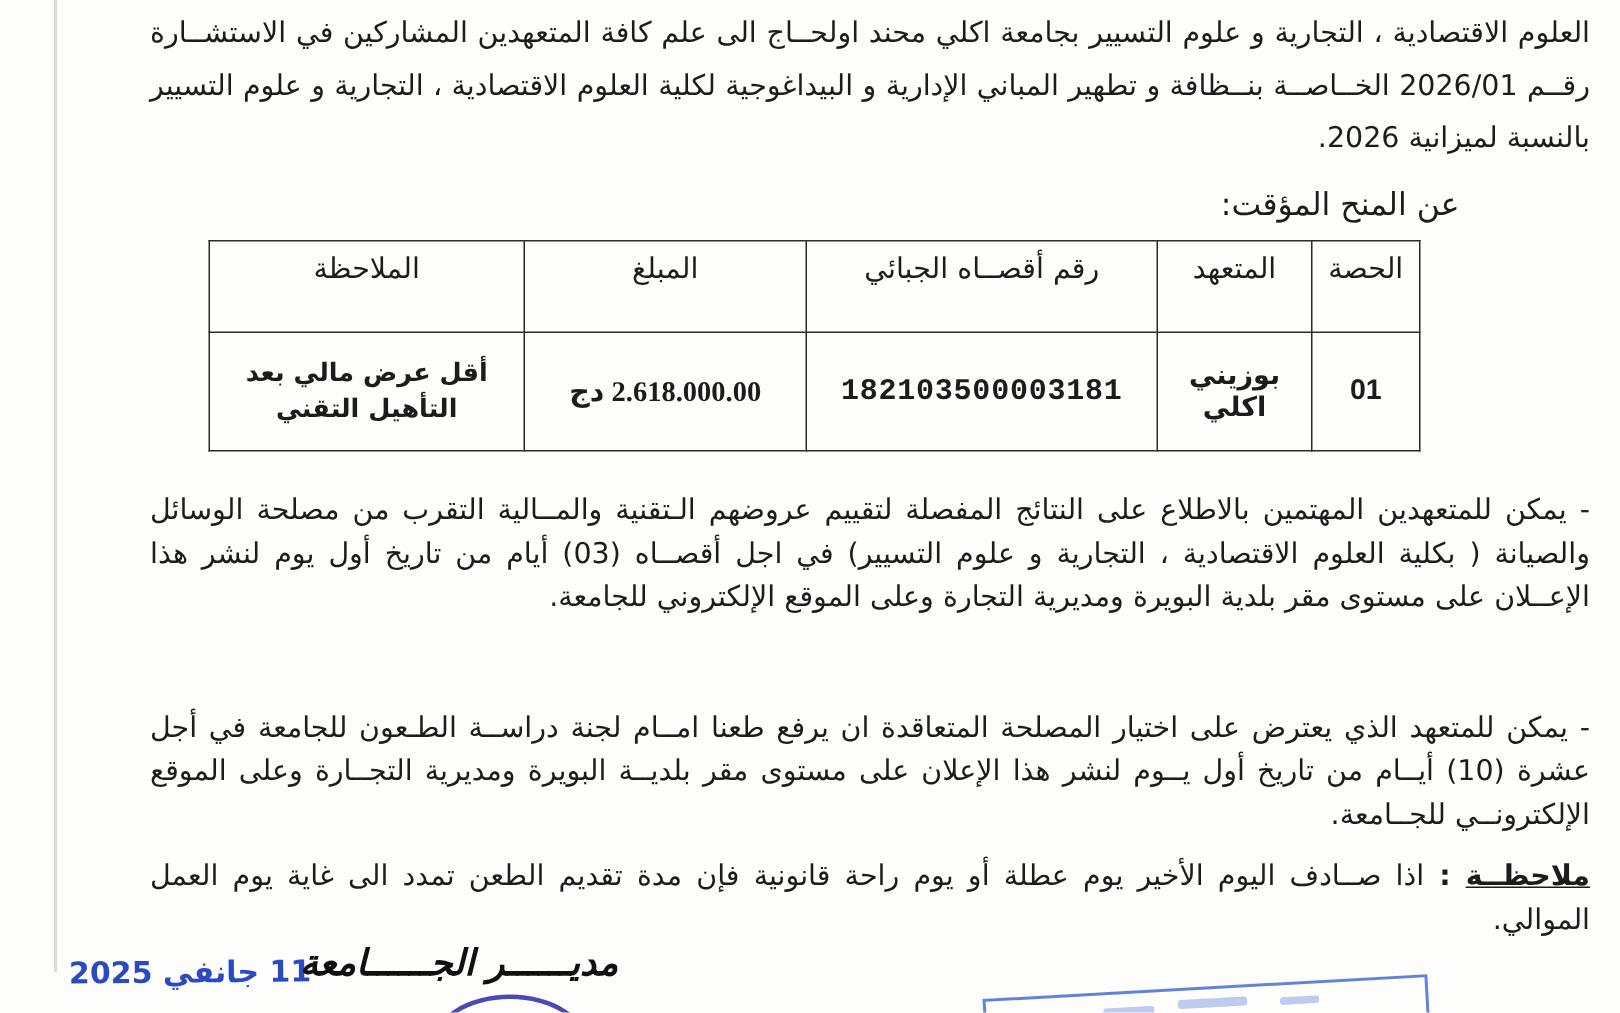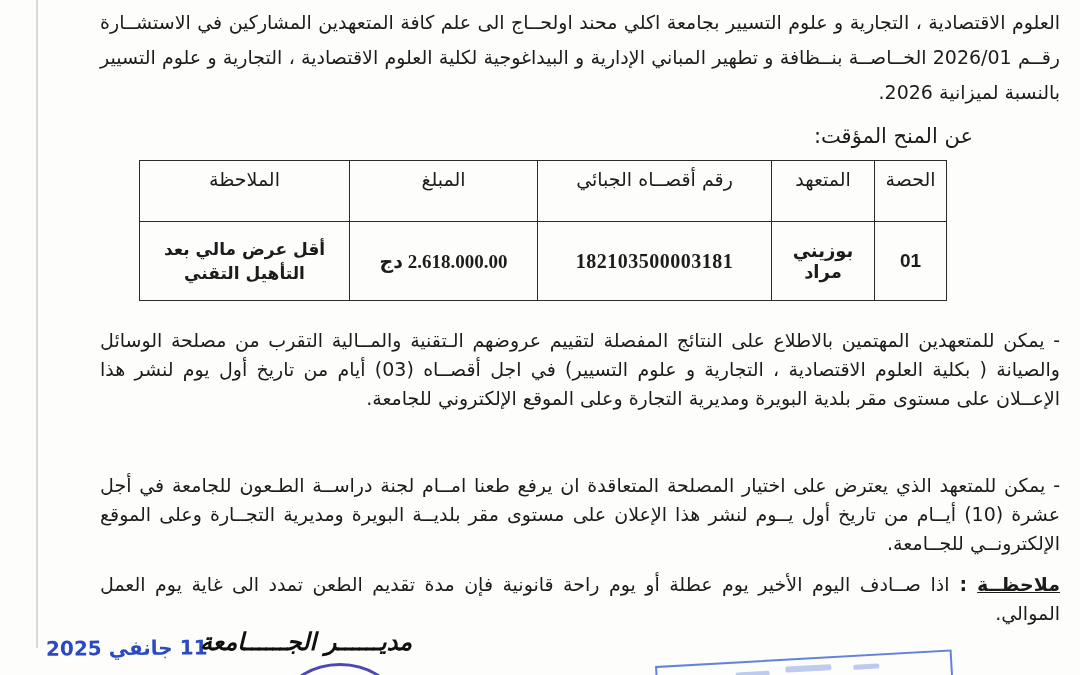--- a/index.html
+++ b/index.html
@@ -32,21 +32,21 @@
   table.results th,table.results td{
     border:1.6px solid #2b2b2b;text-align:center;overflow:hidden;
   }
   table.results th{
     height:52px;vertical-align:top;padding-top:7px;
     font-size:19px;font-weight:normal;
   }
   table.results td{height:76px;vertical-align:middle;font-weight:bold;}
   td.cell-lot{font-family:"Liberation Sans",sans-serif;font-size:19px;}
   td.cell-bidder{font-size:18px;}
-  td.cell-taxid{font-family:Liberation Serif, serif;font-size:20px;letter-spacing:.5px;}
+  td.cell-taxid{font-family:Liberation Mono, monospace;font-size:20px;letter-spacing:.5px;}
   td.cell-amount{font-size:19px;font-family:"Liberation Serif","DejaVu Sans",serif;}
   td.cell-remark{font-size:17px;padding:0 10px;line-height:24px;}
 
   
   .date-stamp{
     left:46px;top:636px;color:#2b49c0;font-weight:bold;font-size:20px;
     letter-spacing:1px;white-space:nowrap;transform:rotate(-.5deg);
   }
   .director{
     left:200px;top:628px;font-size:24px;font-weight:bold;white-space:nowrap;color:#101010;font-style:italic;
@@ -87,21 +87,21 @@
       <th>الحصة</th>
       <th>المتعهد</th>
       <th>رقم أقصــاه الجبائي</th>
       <th>المبلغ</th>
       <th>الملاحظة</th>
     </tr>
   </thead>
   <tbody>
     <tr>
       <td class="cell-lot">01</td>
-      <td class="cell-bidder">بوزيني مراد</td>
+      <td class="cell-bidder">بوزيني اكلي</td>
       <td class="cell-taxid">182103500003181</td>
       <td class="cell-amount">2.618.000.00 دج</td>
       <td class="cell-remark">أقل عرض مالي بعد التأهيل التقني</td>
     </tr>
   </tbody>
 </table>
 
 <p class="abs textblock para para1">- يمكن للمتعهدين المهتمين بالاطلاع على النتائج المفصلة لتقييم عروضهم الـتقنية والمــالية التقرب من مصلحة الوسائل والصيانة ( بكلية العلوم الاقتصادية ، التجارية و علوم التسيير) في اجل أقصــاه (03) أيام من تاريخ أول يوم لنشر هذا الإعــلان على مستوى مقر بلدية البويرة ومديرية التجارة وعلى الموقع الإلكتروني للجامعة.</p>
 
 <p class="abs textblock para para2">- يمكن للمتعهد الذي يعترض على اختيار المصلحة المتعاقدة ان يرفع طعنا امــام لجنة دراســة الطـعون للجامعة في أجل عشرة (10) أيــام من تاريخ أول يــوم لنشر هذا الإعلان على مستوى مقر بلديــة البويرة ومديرية التجــارة وعلى الموقع الإلكترونــي للجــامعة.</p>

